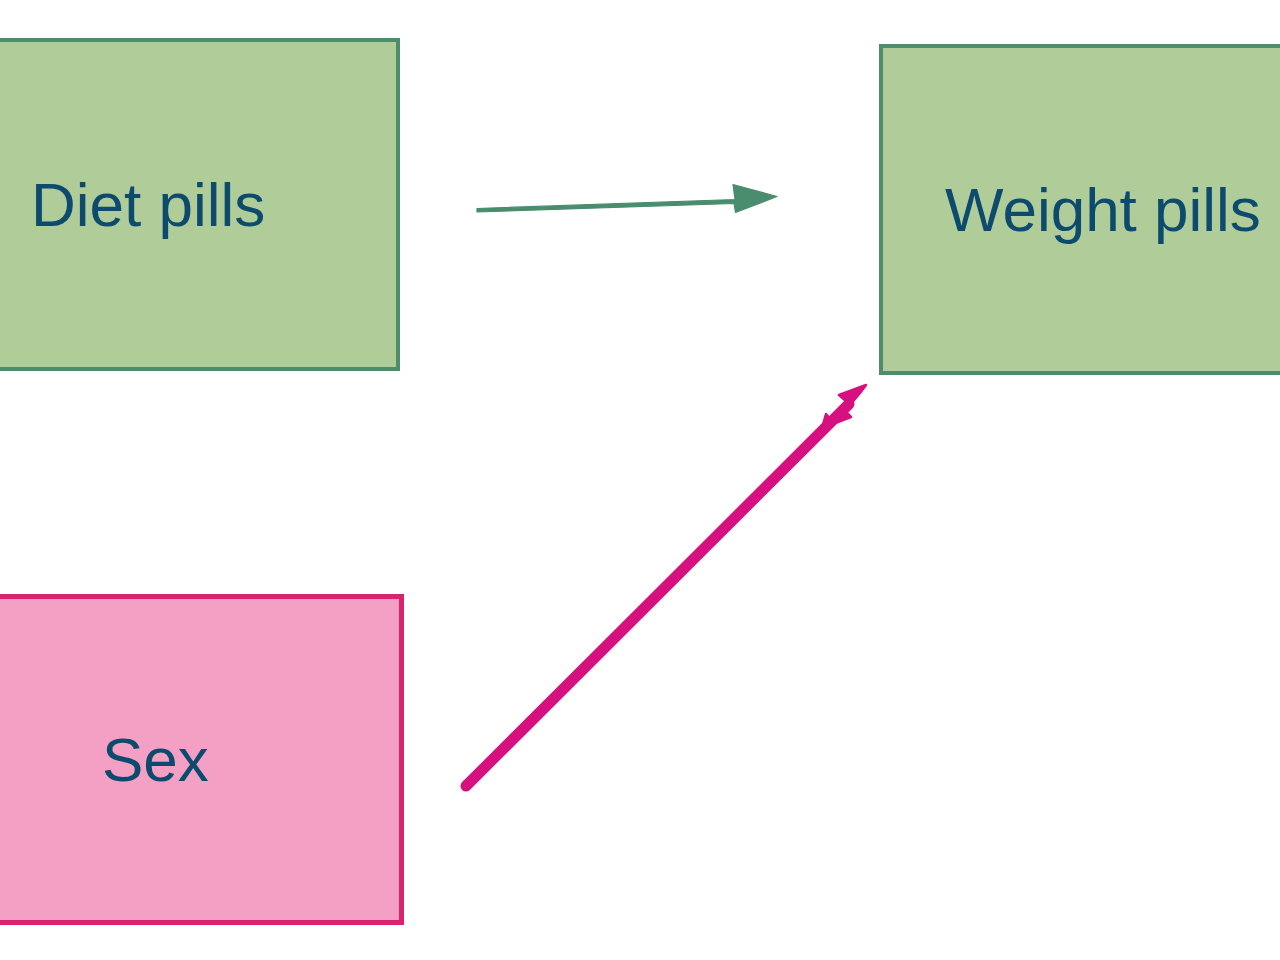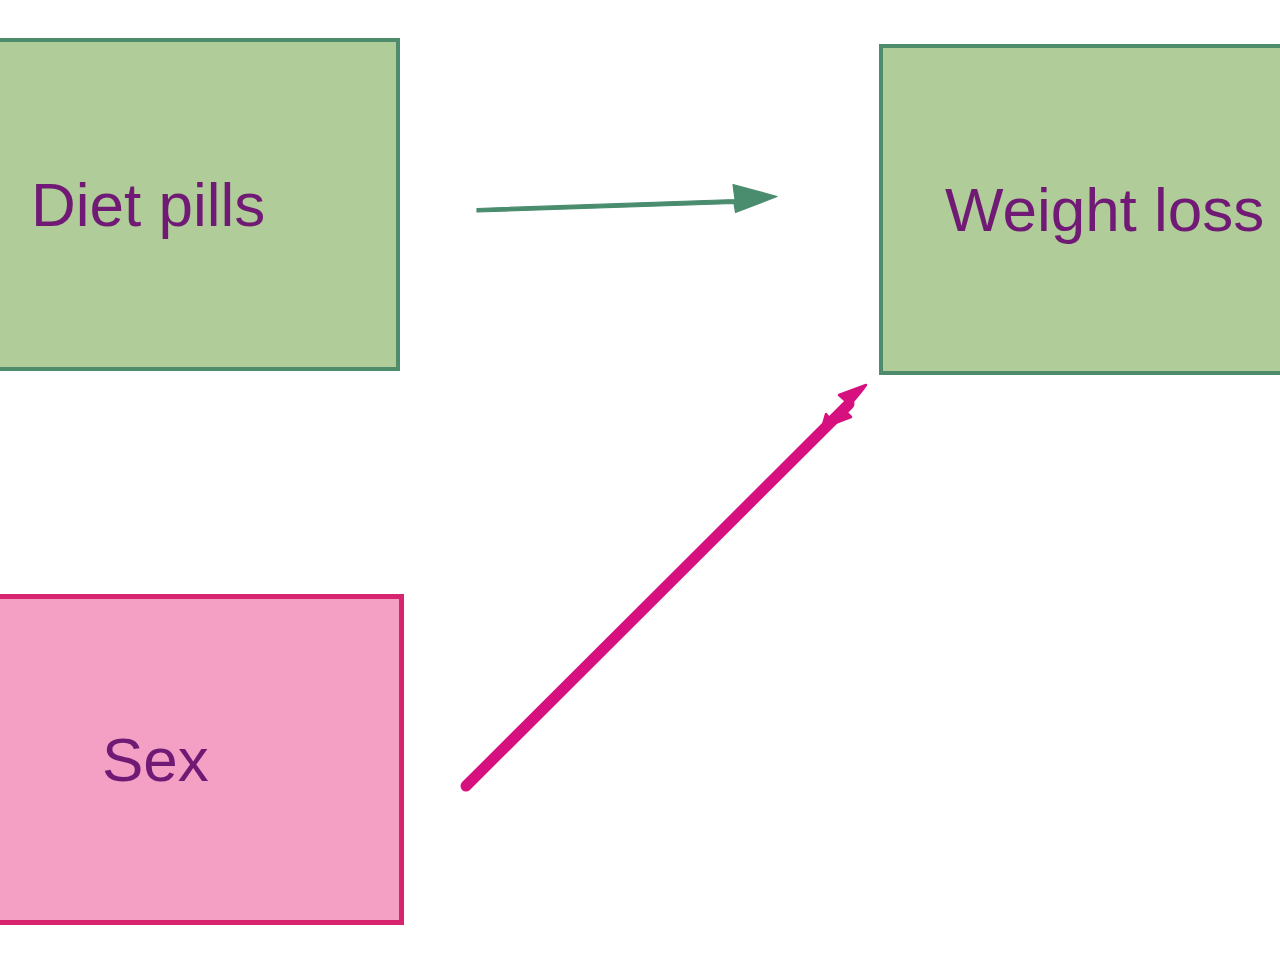--- a/index.html
+++ b/index.html
@@ -25,21 +25,21 @@
   .node {
     position: absolute;
     box-sizing: border-box;
     display: flex;
     align-items: center;
   }
   .node .node-label {
     white-space: nowrap;
     font-size: 62px;
     line-height: 1;
-    color: #701a75;
+    color: #0c4a6e;
     letter-spacing: 0px;
   }
 
   
   .node-green {
     background: #afcc99;
     border: 4px solid #4f8c6b;
   }
   
   .node-pink {
@@ -99,20 +99,20 @@
       <line x1="466" y1="786" x2="849" y2="404" stroke="#d6117f" stroke-width="11" stroke-linecap="round"></line>
       <path d="M 866 385 L 839 395 L 847 402 L 831 420 L 826 414 L 822 428 L 851 417 L 845 411 L 860 393 Z" fill="#d6117f" stroke="#d6117f" stroke-width="2.5" stroke-linejoin="round"></path>
     </g>
   </svg>
 
   <div class="node node-green" id="node-diet-pills">
     <span class="node-label">Diet pills</span>
   </div>
 
   <div class="node node-green" id="node-weight-loss">
-    <span class="node-label">Weight loss</span>
+    <span class="node-label">Weight pills</span>
   </div>
 
   <div class="node node-pink" id="node-sex">
     <span class="node-label">Sex</span>
   </div>
 
 </div>
 
 </body></html>

